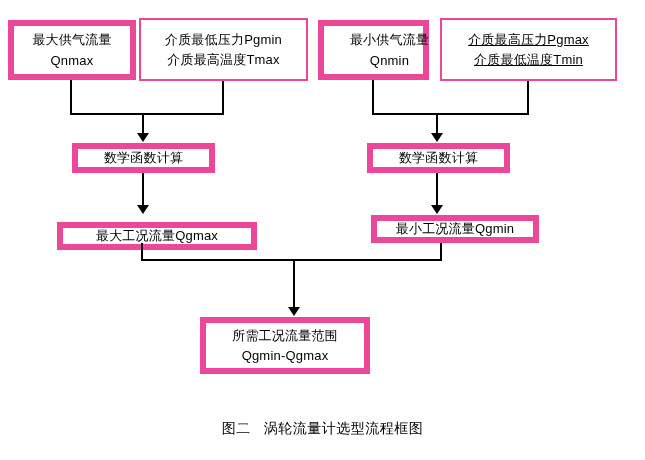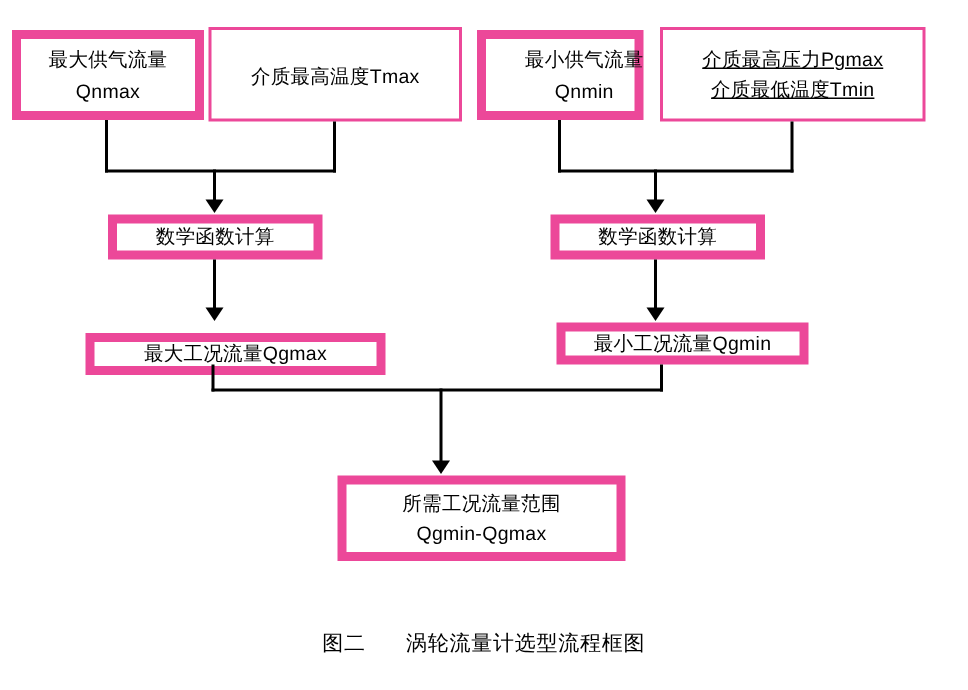--- a/index.html
+++ b/index.html
@@ -76,20 +76,21 @@
 <body>
 
 <div id="canvas">
 
   <div class="node" style="left:8px; top:20px; width:128px; height:60px;">
     <span class="line1">最大供气流量</span>
     <span class="line2">Qnmax</span>
   </div>
 
   <div class="node thick" style="left:139px; top:18px; width:169px; height:63px;">
+    <span class="line1">介质最低压力Pgmin</span>
     <span class="line2">介质最高温度Tmax</span>
   </div>
 
   <div class="node" style="left:318px; top:20px; width:111px; height:60px;padding-left:32px;">
     <span class="line1">最小供气流量</span>
     <span class="line2">Qnmin</span>
   </div>
 
   <div class="node thick" style="left:440px; top:18px; width:177px; height:63px;text-decoration:underline;">
     <span class="line1">介质最高压力Pgmax</span>
@@ -129,20 +130,20 @@
   <div class="node" style="left:371px; top:215px; width:168px; height:28px;">
     <span class="line1">最小工况流量Qgmin</span>
   </div>
 
   <div class="vline" style="left:141px; top:243px; height:18px;"></div>
   <div class="vline" style="left:440px; top:243px; height:18px;"></div>
   <div class="hline" style="left:141px; top:259px; width:301px;"></div>
   <div class="vline" style="left:293px; top:259px; height:50px;"></div>
   <div class="arrowhead" style="left:288px; top:307px;"></div>
 
-  <div class="node" style="left:225px; top:317px; width:192px; height:57px;">
+  <div class="node" style="left:200px; top:317px; width:170px; height:57px;">
     <span class="line1">所需工况流量范围</span>
     <span class="line2">Qgmin-Qgmax</span>
   </div>
 
-  <div class="caption" style="left:0px; top:420px;font-family:Liberation Mono, monospace;">图二   涡轮流量计选型流程框图</div>
+  <div class="caption" style="left:0px; top:420px;">图二   涡轮流量计选型流程框图</div>
 
 </div>
 
 </body></html>

